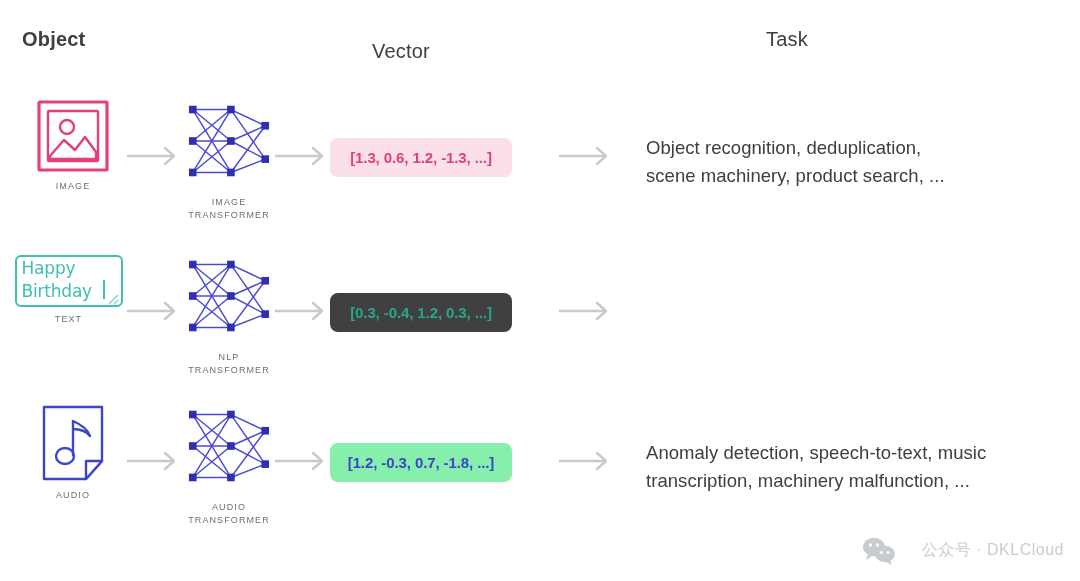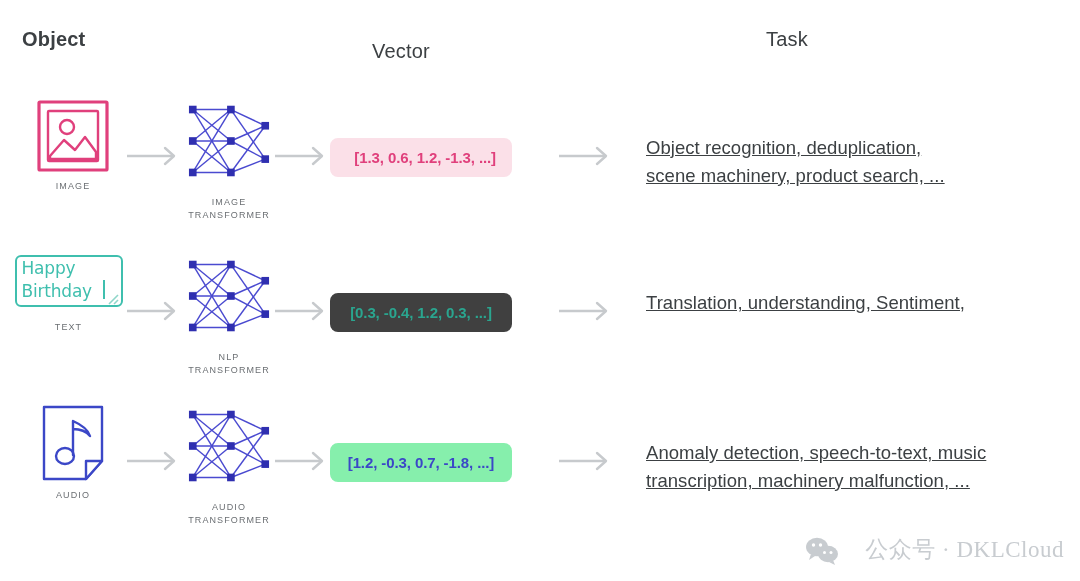--- a/index.html
+++ b/index.html
@@ -152,49 +152,49 @@
     min-width: 182px;
     padding: 11px 16px;
     border-radius: 8px;
     font-size: 15px;
     font-weight: 700;
     text-align: center;
     box-sizing: border-box;
     letter-spacing: -0.1px;
     white-space: nowrap;
   }
-  .chip-pink { background: #fbe0e8; color: #e0407c; text-align: right; }
+  .chip-pink { background: #fbe0e8; color: #e0407c; }
   .chip-teal { background: #404040; color: #2aa58f; }
   .chip-blue { background: #86efac; color: #3b47c7; }
 
   
   .task-text {
     position: absolute;
     left: 646px;
     top: 34px;
     width: 430px;
     font-size: 18.5px;
     line-height: 28px;
     color: #3c4043;
     letter-spacing: 0.05px;
   }
-  .task-text span { display: block; text-decoration: underline; }
+  .task-text span { display: block; }
 
   
   .watermark {
     position: absolute;
     right: 16px;
     bottom: 16px;
     display: flex;
     align-items: center;
     gap: 26px;
     color: #c8ccd0;
-    font-size: 23px;
+    font-size: 16px;
     letter-spacing: 0.5px;
-    font-family: Liberation Serif, serif;
+    font-family: Liberation Sans, sans-serif;
     white-space: nowrap;
   }
   .wm-icon { width: 34px; height: 30px; flex: none; }
 </style>
 </head>
 <body>
 
 <div class="canvas">
 
   <div class="col-header" id="hdr-object">Object</div>
@@ -292,21 +292,21 @@
           <span>Birthday</span>
         </div>
         <div class="text-cursor"></div>
         <div class="text-grip">
           <svg viewBox="0 0 13 13" width="13" height="13">
             <line x1="12" y1="3" x2="3" y2="12" stroke="#8fd6c9" stroke-width="1.6"></line>
             <line x1="12" y1="8" x2="8" y2="12" stroke="#8fd6c9" stroke-width="1.6"></line>
           </svg>
         </div>
       </div>
-      <div class="object-label" style="margin-top:14px;">TEXT</div>
+      <div class="object-label" style="margin-top:6px;">TEXT</div>
     </div>
 
     <div class="arrow arrow-1">
       <svg viewBox="0 0 56 22" width="56" height="22">
         <line x1="1" y1="11" x2="48" y2="11" stroke="#c7cacd" stroke-width="2.4"></line>
         <polyline points="39,3 48,11 39,19" fill="none" stroke="#c7cacd" stroke-width="2.4" stroke-linejoin="round" stroke-linecap="round"></polyline>
       </svg>
     </div>
 
     <div class="net-cell">
@@ -357,21 +357,20 @@
     <div class="vector-chip chip-teal">[0.3, -0.4, 1.2, 0.3, ...]</div>
 
     <div class="arrow arrow-3">
       <svg viewBox="0 0 56 22" width="56" height="22">
         <line x1="1" y1="11" x2="48" y2="11" stroke="#c7cacd" stroke-width="2.4"></line>
         <polyline points="39,3 48,11 39,19" fill="none" stroke="#c7cacd" stroke-width="2.4" stroke-linejoin="round" stroke-linecap="round"></polyline>
       </svg>
     </div>
 
     <div class="task-text">
-      <span>Translation, understanding, Sentiment,</span>
     </div>
   </div>
 
   <div class="row" id="row-audio">
 
     <div class="object-cell">
       <div class="icon-audio-wrap">
         <svg viewBox="0 0 62 76" width="62" height="76">
           <path d="M2 2 H60 V56 L44 74 H2 Z" fill="#ffffff" stroke="#3b47c7" stroke-width="2.4" stroke-linejoin="round"></path>
           <path d="M44 74 V56 H60 Z" fill="#ffffff" stroke="#3b47c7" stroke-width="2.4" stroke-linejoin="round"></path>

